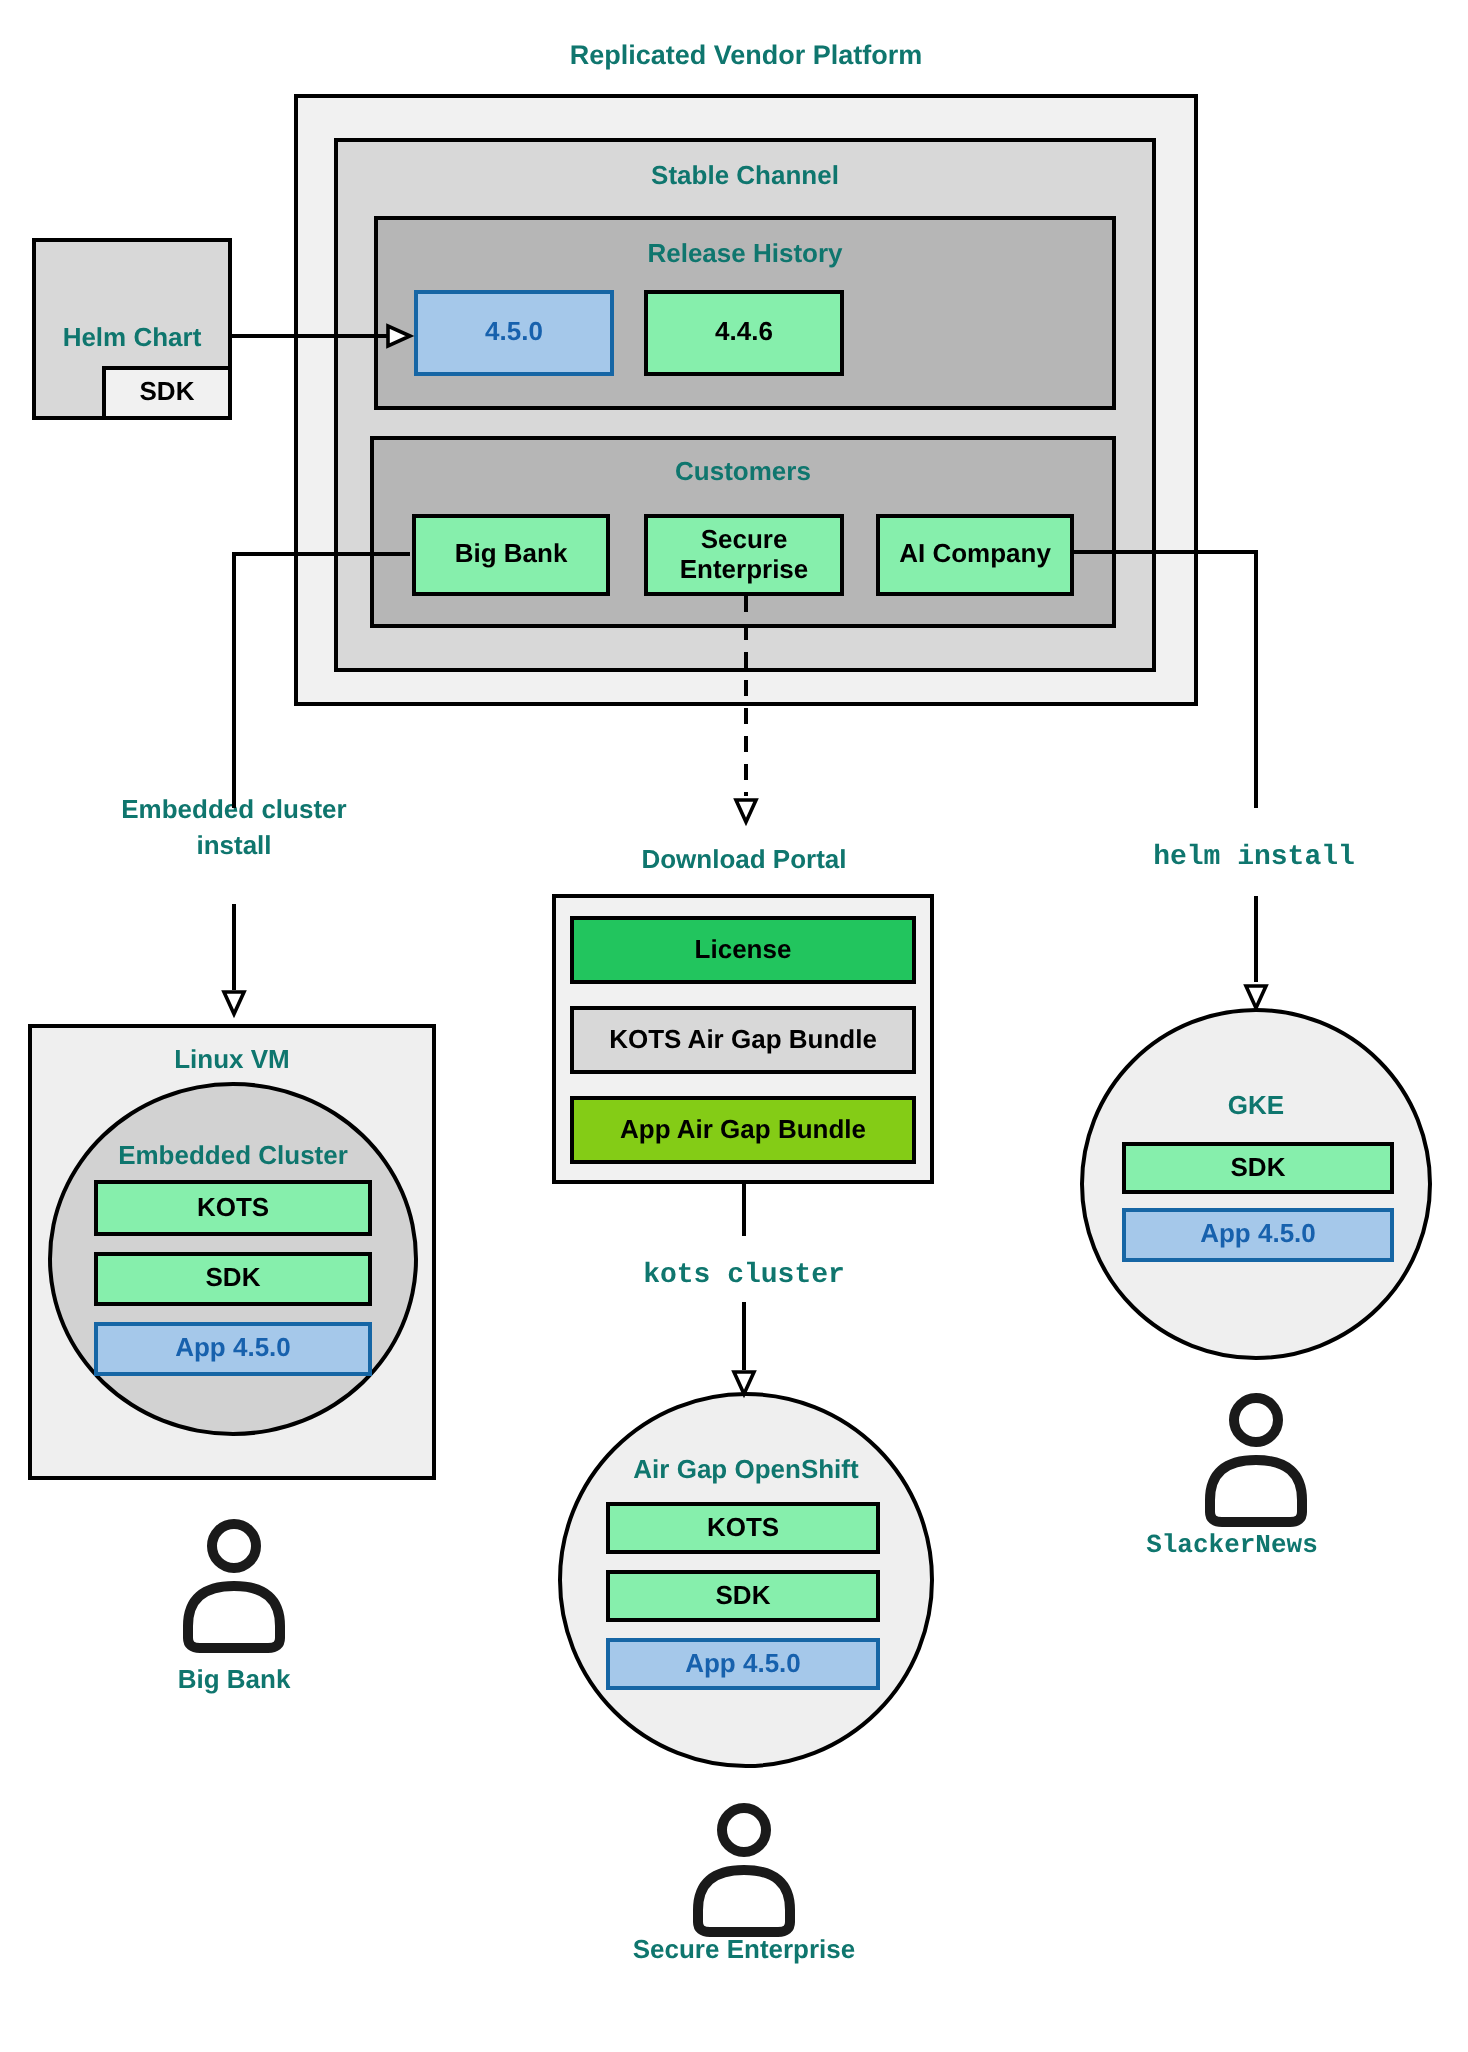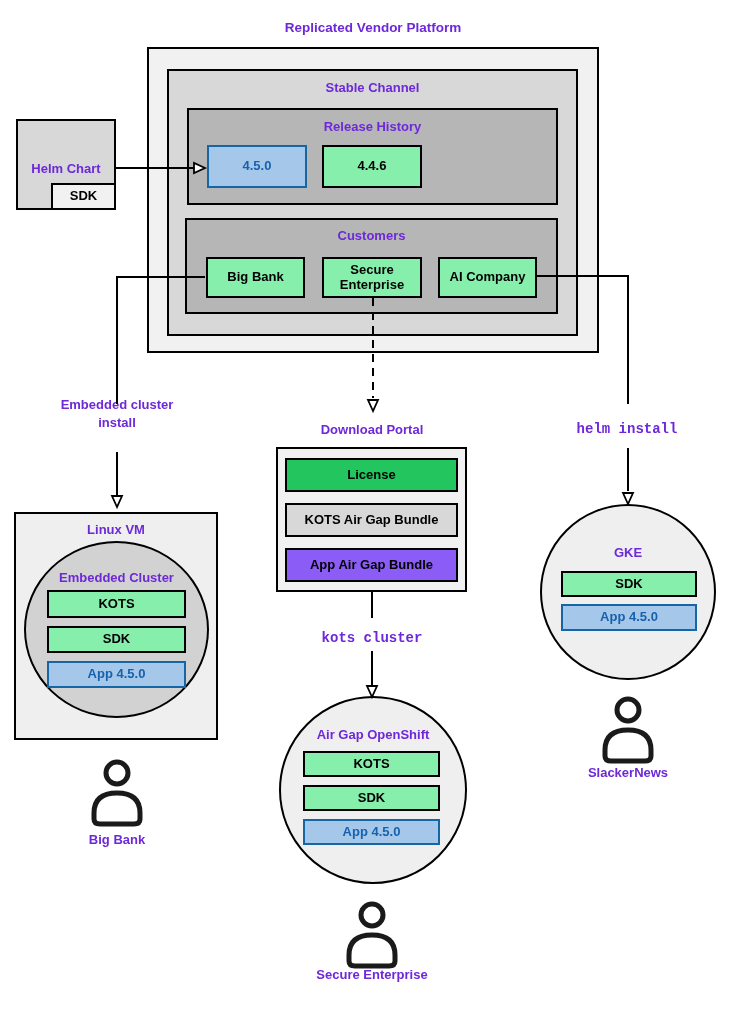--- a/index.html
+++ b/index.html
@@ -2,21 +2,21 @@
 <html style="--highlight-fill: #a5c8ea; --highlight-border: #1666a5; --highlight-text: #1761ad;"><head>
 <meta charset="utf-8">
 <style>
   html,body{margin:0;padding:0;background:#fff;}
   #canvas{position:relative;width:734px;height:1026px;background:#fff;
           font-family:"Liberation Sans","DejaVu Sans",sans-serif;overflow:hidden;}
   .box{position:absolute;box-sizing:border-box;border:2px solid #000;}
   .cell{display:flex;align-items:center;justify-content:center;font-weight:700;
         font-size:13px;line-height:1.15;text-align:center;color:#000;background:#86efac;}
   .lbl{position:absolute;font-weight:700;font-size:13px;line-height:1.35;
-       color:#6d28d9;text-align:center;}
+       color:#0f766e;text-align:center;}
   .mono{font-family:"Liberation Mono","DejaVu Sans Mono",monospace;font-size:14px;}
   .fill-light{background:#f1f1f1;}
   .fill-mid{background:#d8d8d8;}
   .fill-dark{background:#b6b6b6;}
   .fill-circle{background:#efefef;}
   .fill-ec{background:#d2d2d2;}
   .blue{background:var(--highlight-fill,#a5c8ea);
         border-color:var(--highlight-border,#1666a5);
         color:var(--highlight-text,#1761ad);}
   .circle{border-radius:50%;}
@@ -53,21 +53,21 @@
   <div class="box cell fill-light" style="left:51px;top:183px;width:65px;height:27px;background:#f1f1f1;">SDK</div>
 
   <div class="lbl" style="left:52px;top:396px;width:130px;">Embedded cluster install</div>
   <div class="lbl mono" style="left:552px;top:420px;width:150px;">helm install</div>
   <div class="lbl mono" style="left:297px;top:629px;width:150px;">kots cluster</div>
 
   <div class="lbl" style="left:292px;top:421px;width:160px;">Download Portal</div>
   <div class="box fill-light" style="left:276px;top:447px;width:191px;height:145px;"></div>
   <div class="box cell fill-mid" style="left:285px;top:458px;width:173px;height:34px;background:#22c55e;">License</div>
   <div class="box cell fill-mid" style="left:285px;top:503px;width:173px;height:34px;background:#d8d8d8;">KOTS Air Gap Bundle</div>
-  <div class="box cell fill-mid" style="left:285px;top:548px;width:173px;height:34px;background:#8b5cf6;">App Air Gap Bundle</div>
+  <div class="box cell fill-mid" style="left:285px;top:548px;width:173px;height:34px;background:#84cc16;">App Air Gap Bundle</div>
 
   <div class="box fill-circle" style="left:14px;top:512px;width:204px;height:228px;"></div>
   <div class="lbl" style="left:14px;top:521px;width:204px;">Linux VM</div>
   <div class="box circle fill-ec" style="left:24px;top:541px;width:185px;height:177px;"></div>
   <div class="lbl" style="left:24px;top:569px;width:185px;">Embedded Cluster</div>
   <div class="box cell" style="left:47px;top:590px;width:139px;height:28px;">KOTS</div>
   <div class="box cell" style="left:47px;top:626px;width:139px;height:27px;">SDK</div>
   <div class="box cell blue" style="left:47px;top:661px;width:139px;height:27px;">App 4.5.0</div>
 
   <div class="box circle fill-circle" style="left:540px;top:504px;width:176px;height:176px;"></div>
@@ -90,21 +90,21 @@
   <svg class="person" style="left:340px;top:899px;" width="64" height="70" viewBox="0 0 64 70">
     <circle cx="32" cy="16" r="11" fill="none" stroke="#1a1a1a" stroke-width="5"></circle>
     <path d="M 9,62 v-6 q 0,-20 23,-20 q 23,0 23,20 v 6 q 0,5 -6,5 h -34 q -6,0 -6,-5 z" fill="none" stroke="#1a1a1a" stroke-width="5" stroke-linejoin="round"></path>
   </svg>
   <div class="lbl" style="left:312px;top:966px;width:120px;">Secure Enterprise</div>
 
   <svg class="person" style="left:596px;top:694px;" width="64" height="70" viewBox="0 0 64 70">
     <circle cx="32" cy="16" r="11" fill="none" stroke="#1a1a1a" stroke-width="5"></circle>
     <path d="M 9,62 v-6 q 0,-20 23,-20 q 23,0 23,20 v 6 q 0,5 -6,5 h -34 q -6,0 -6,-5 z" fill="none" stroke="#1a1a1a" stroke-width="5" stroke-linejoin="round"></path>
   </svg>
-  <div class="lbl" style="left:568px;top:764px;width:120px;">SlackerNews</div>
+  <div class="lbl" style="left:556px;top:764px;width:120px;font-family:Liberation Mono, monospace;">SlackerNews</div>
 
   <svg class="overlay" width="734" height="1026" viewBox="0 0 734 1026">
     <g fill="none" stroke="#000" stroke-width="2">
       <path d="M116,168 H194"></path>
       <path d="M205,277 H117 V404"></path>
       <path d="M117,452 V495"></path>
       <path d="M373,298 V398" stroke-dasharray="8 6"></path>
       <path d="M372,592 V618"></path>
       <path d="M372,651 V685"></path>
       <path d="M537,276 H628 V404"></path>

